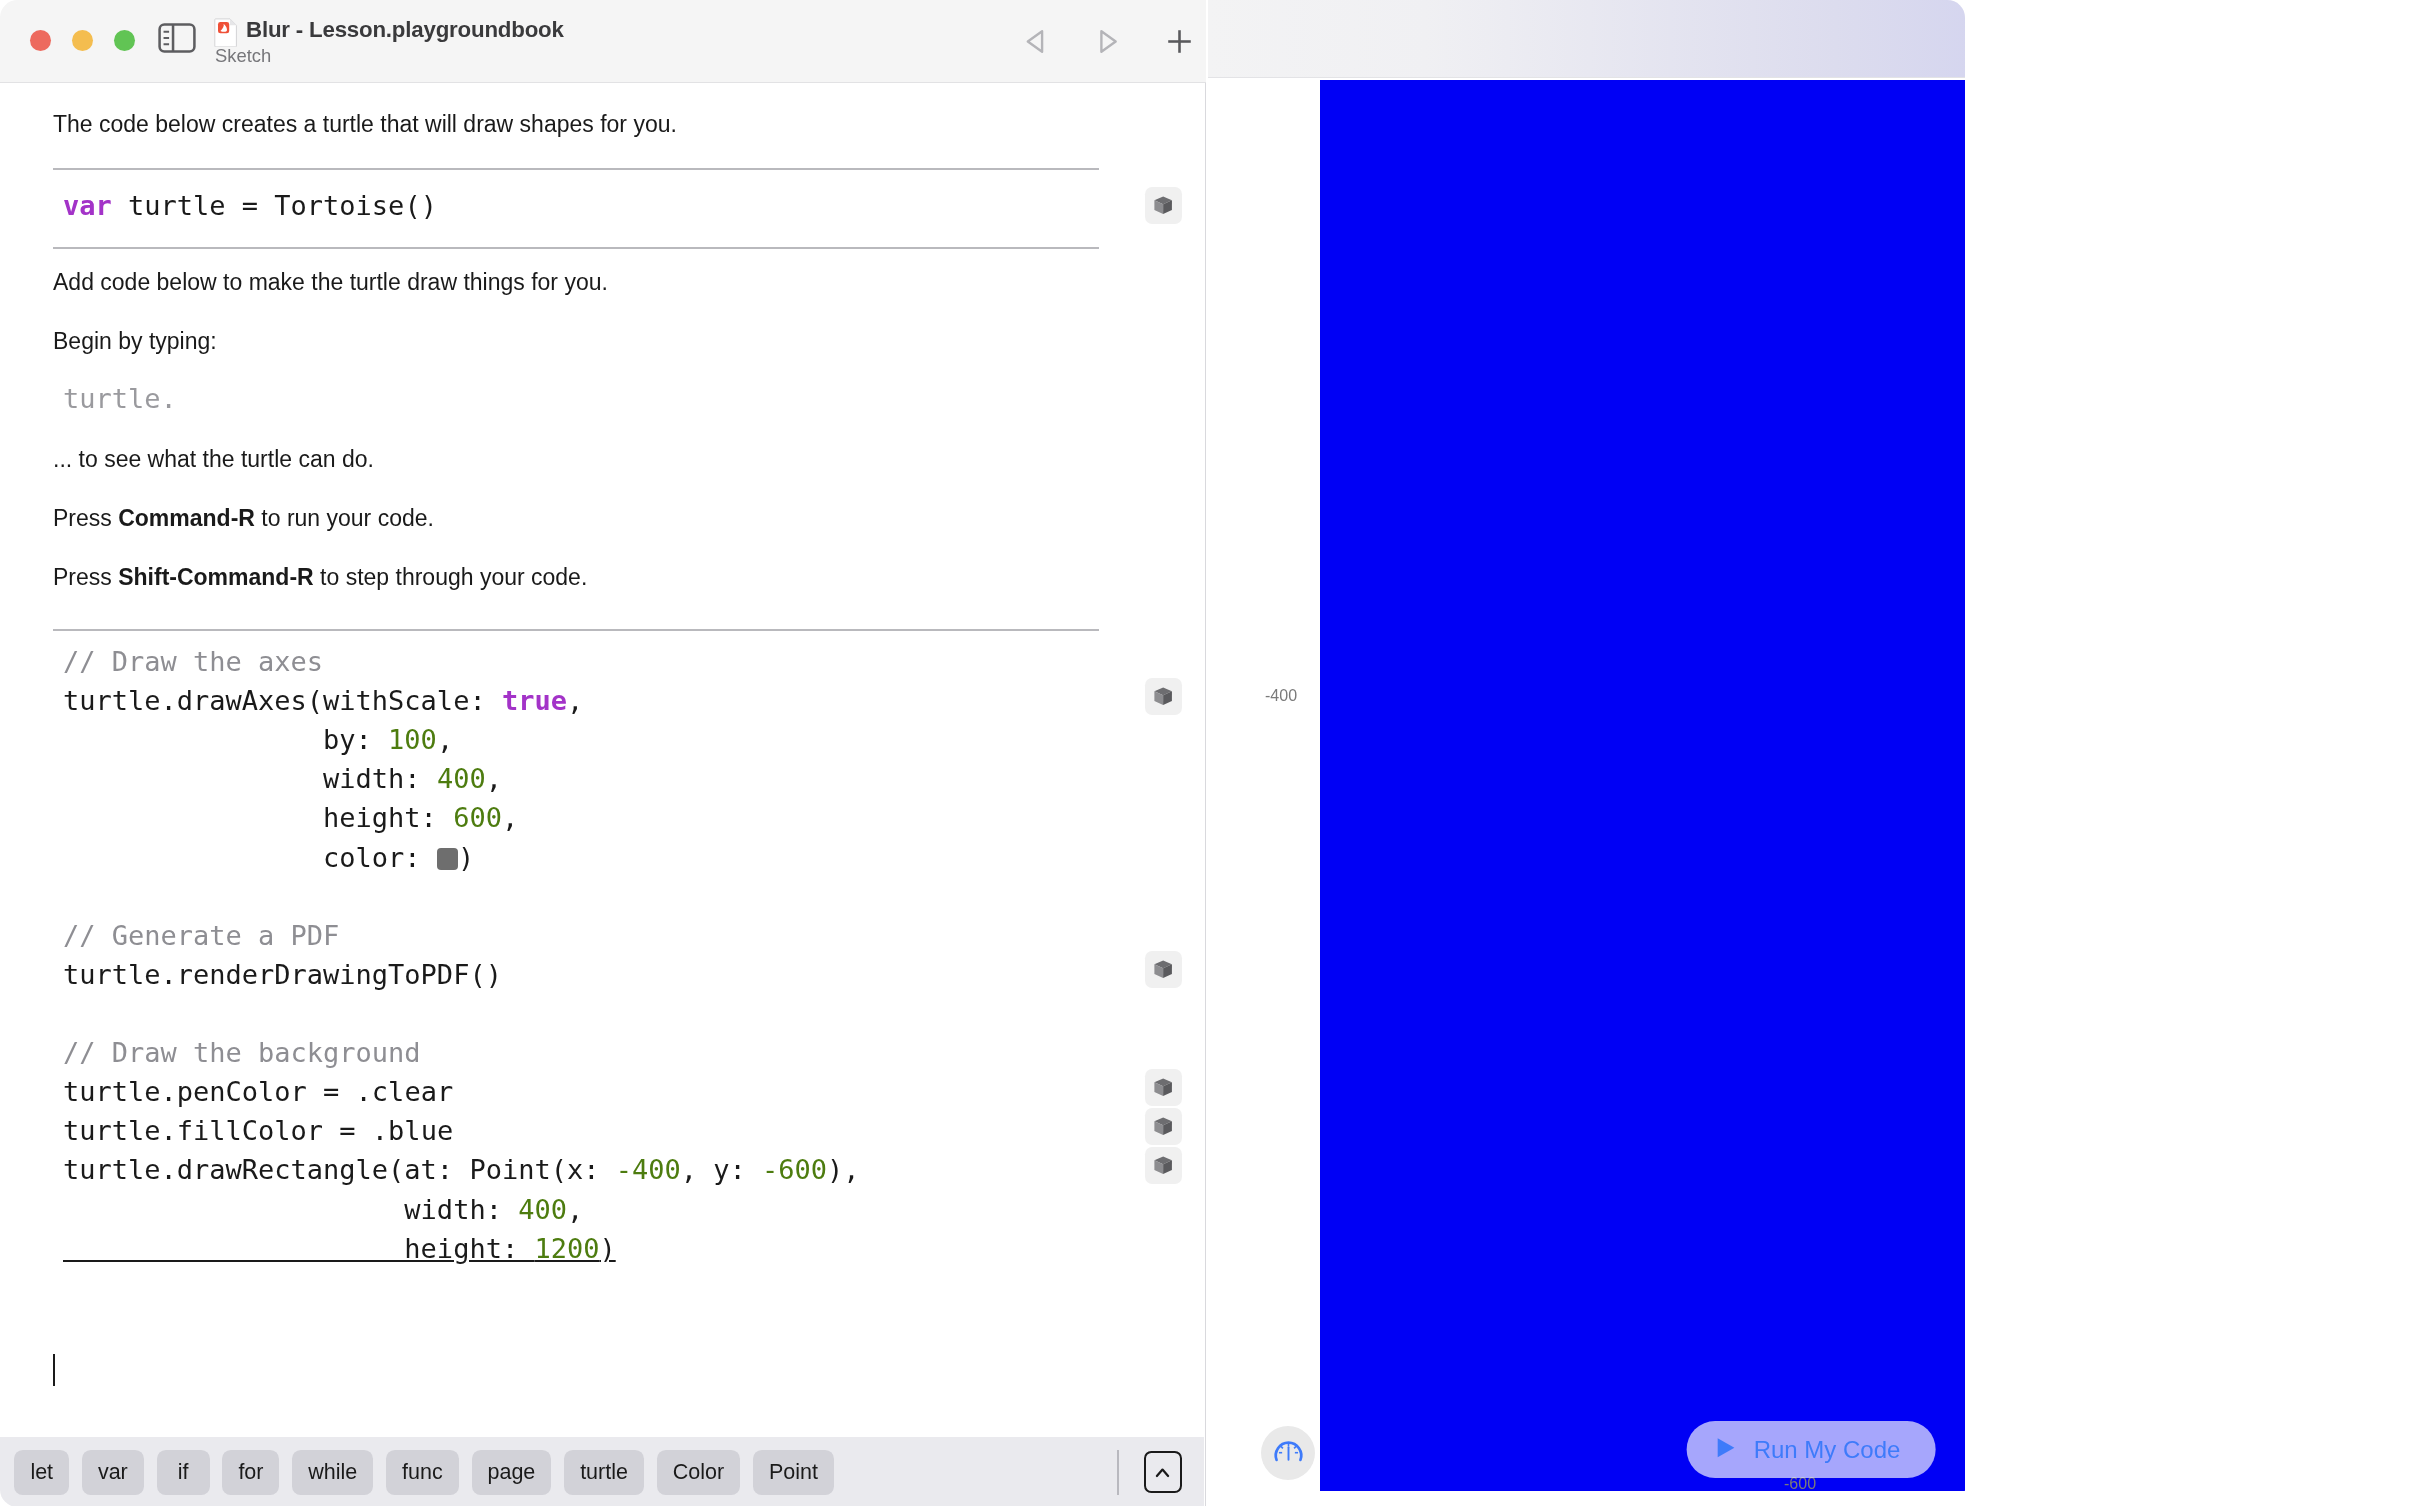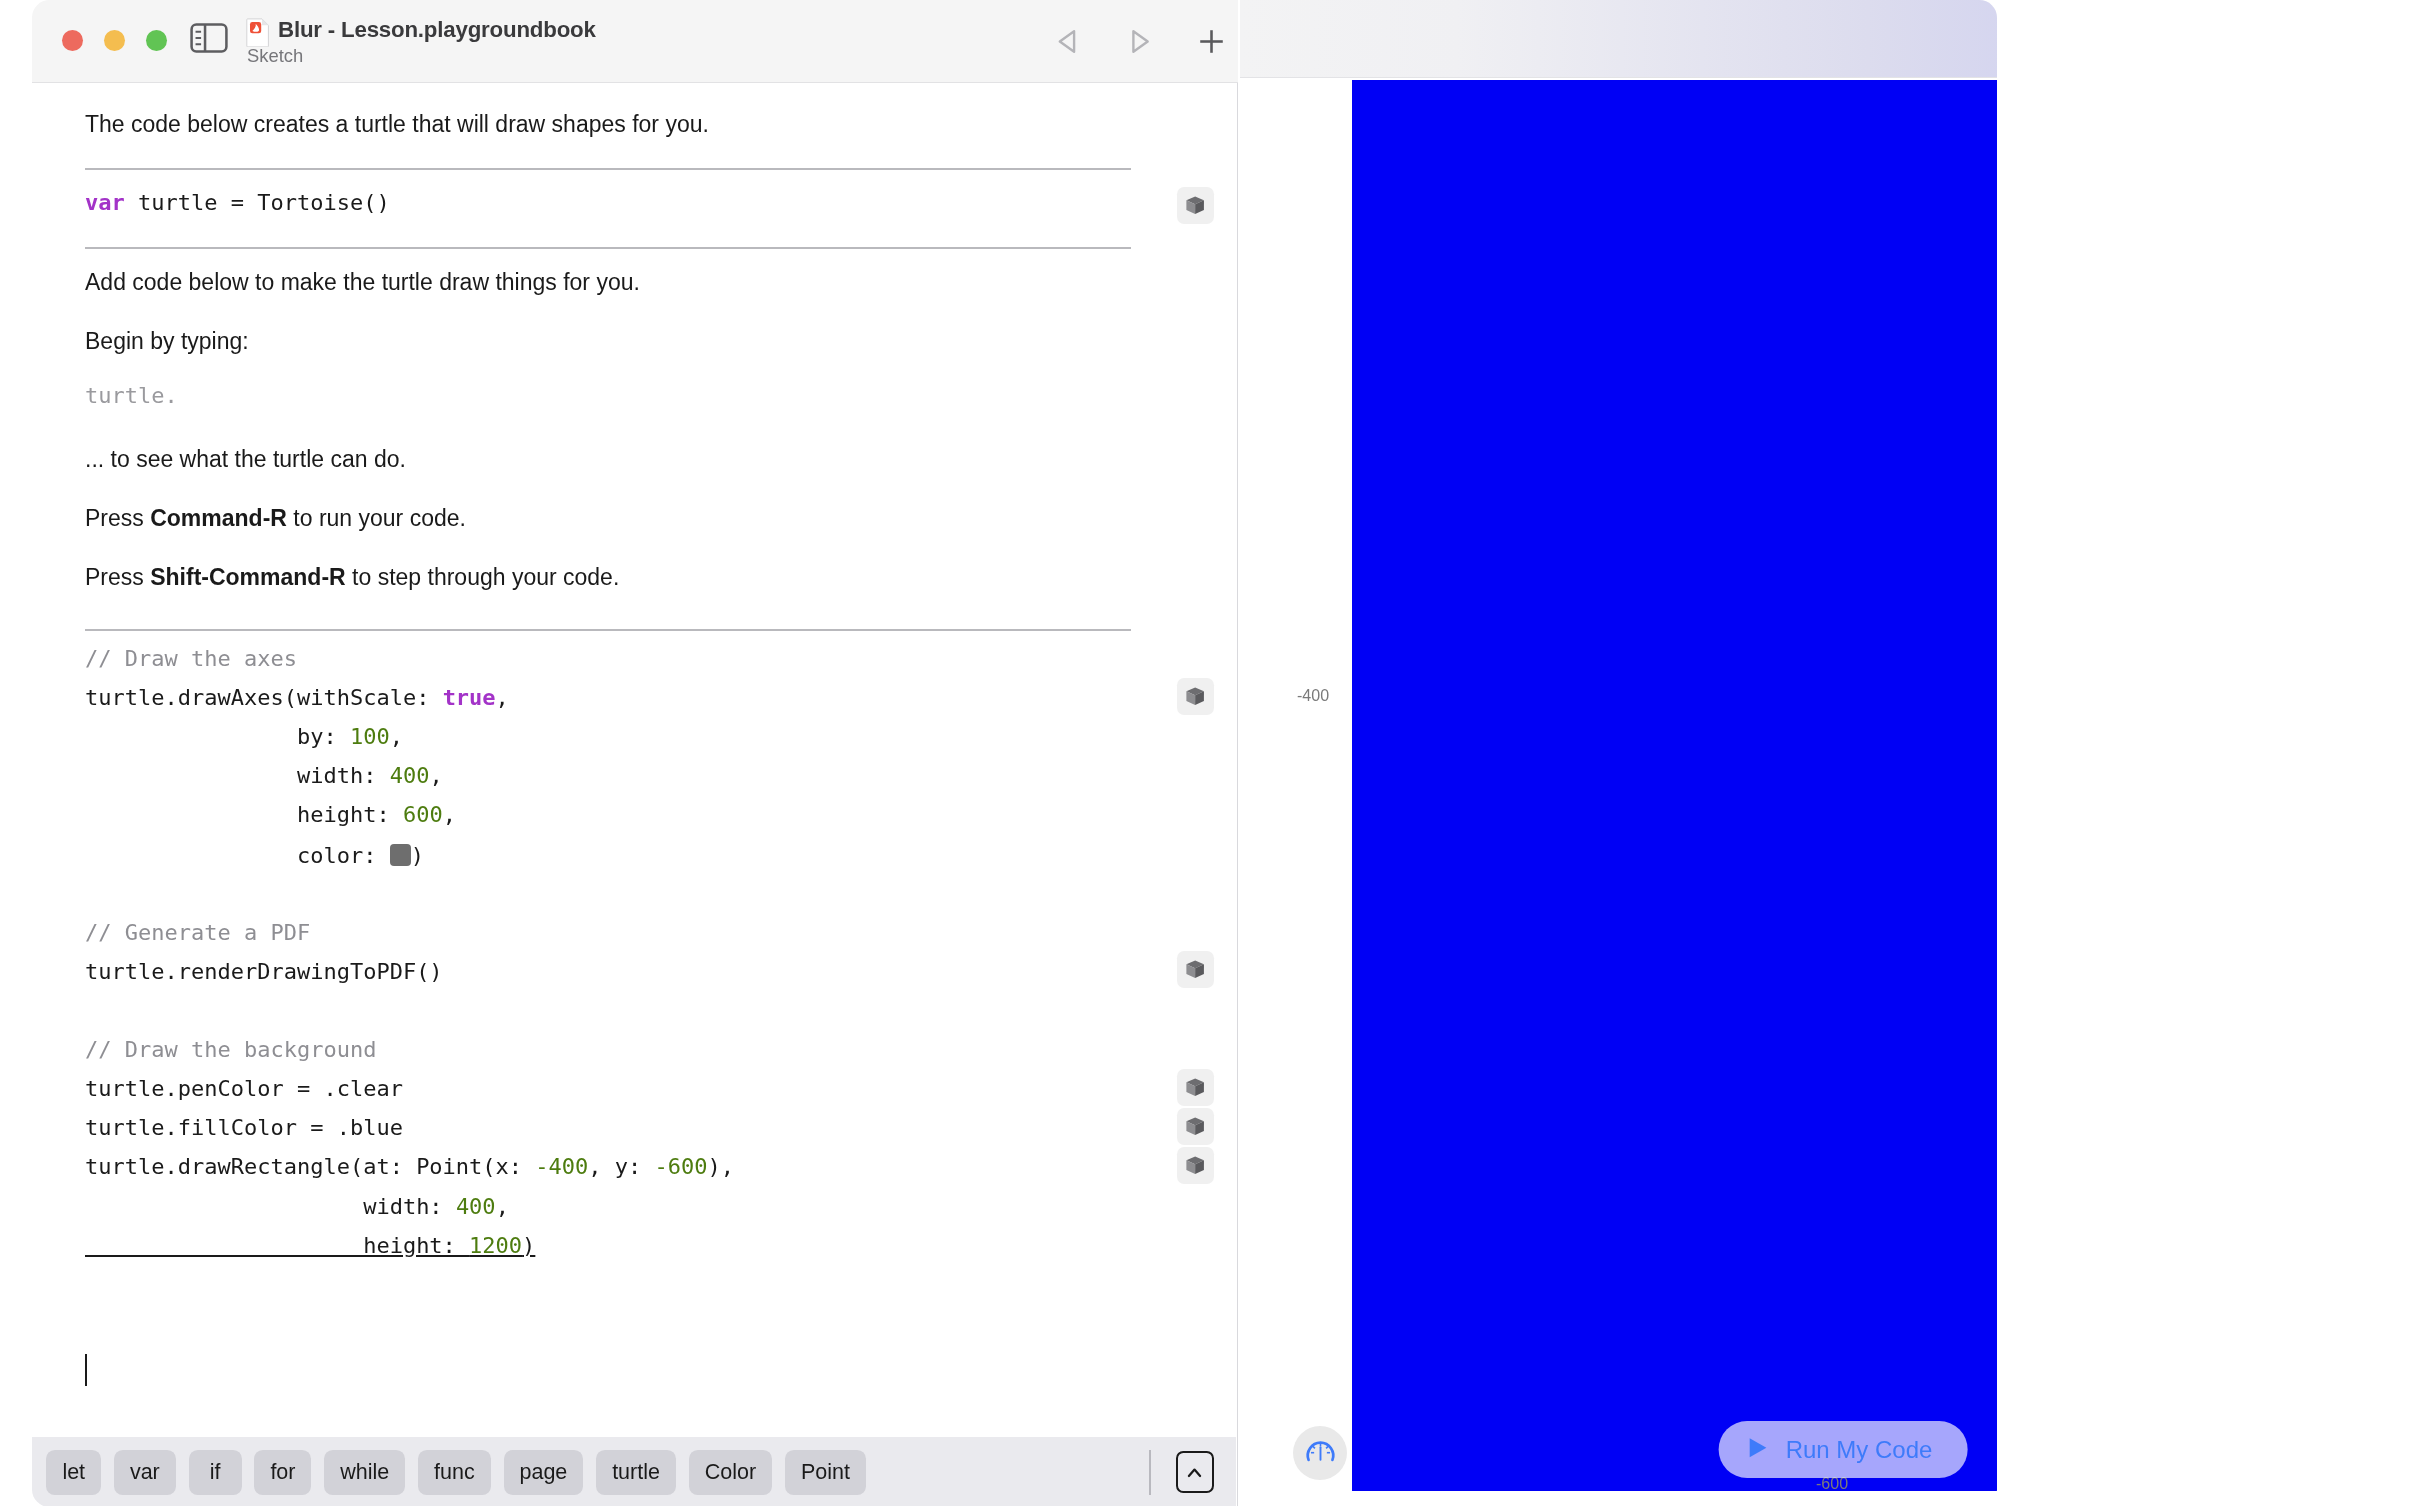--- a/index.html
+++ b/index.html
@@ -12,21 +12,20 @@
     font-family: "Liberation Sans", sans-serif;
   }
 
   #app {
     position: relative;
     width: 1965px;
     height: 1507px;
     background: #ffffff;
     border-radius: 17.6px;
     overflow: hidden;
-    margin-left: 32px;
   }
 
   
   #editor-pane {
     position: absolute;
     left: 0; top: 0;
     width: 1206px;
     height: 1507px;
     background: #ffffff;
     border-right: 1.6px solid #d9d9dd;
@@ -116,23 +115,23 @@
   .hr {
     position: absolute;
     left: 53px;
     width: 1046px;
     height: 1.6px;
     background: #b9b9bd;
   }
 
   .code {
     position: absolute;
-    left: 53px;
+    left: 63px;
     font-family: "DejaVu Sans Mono", monospace;
-    font-size: 22px;
+    font-size: 27px;
     color: #1a1a1a;
     white-space: pre;
     letter-spacing: 0px;
     line-height: 1.0;
   }
   .kw   { color: #a333c8; font-weight: bold; }
   .num  { color: #4d7c0f; }
   .cmt  { color: #8e8e93; }
   .ghost { color: #9a9a9e; }
 

